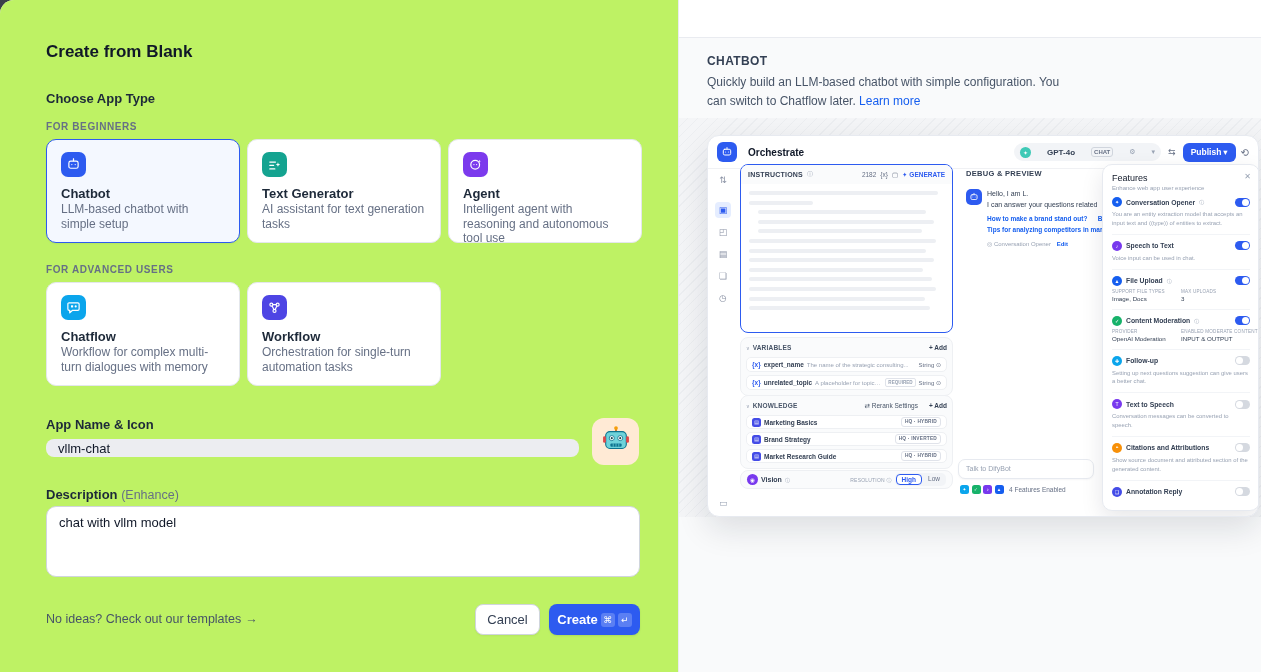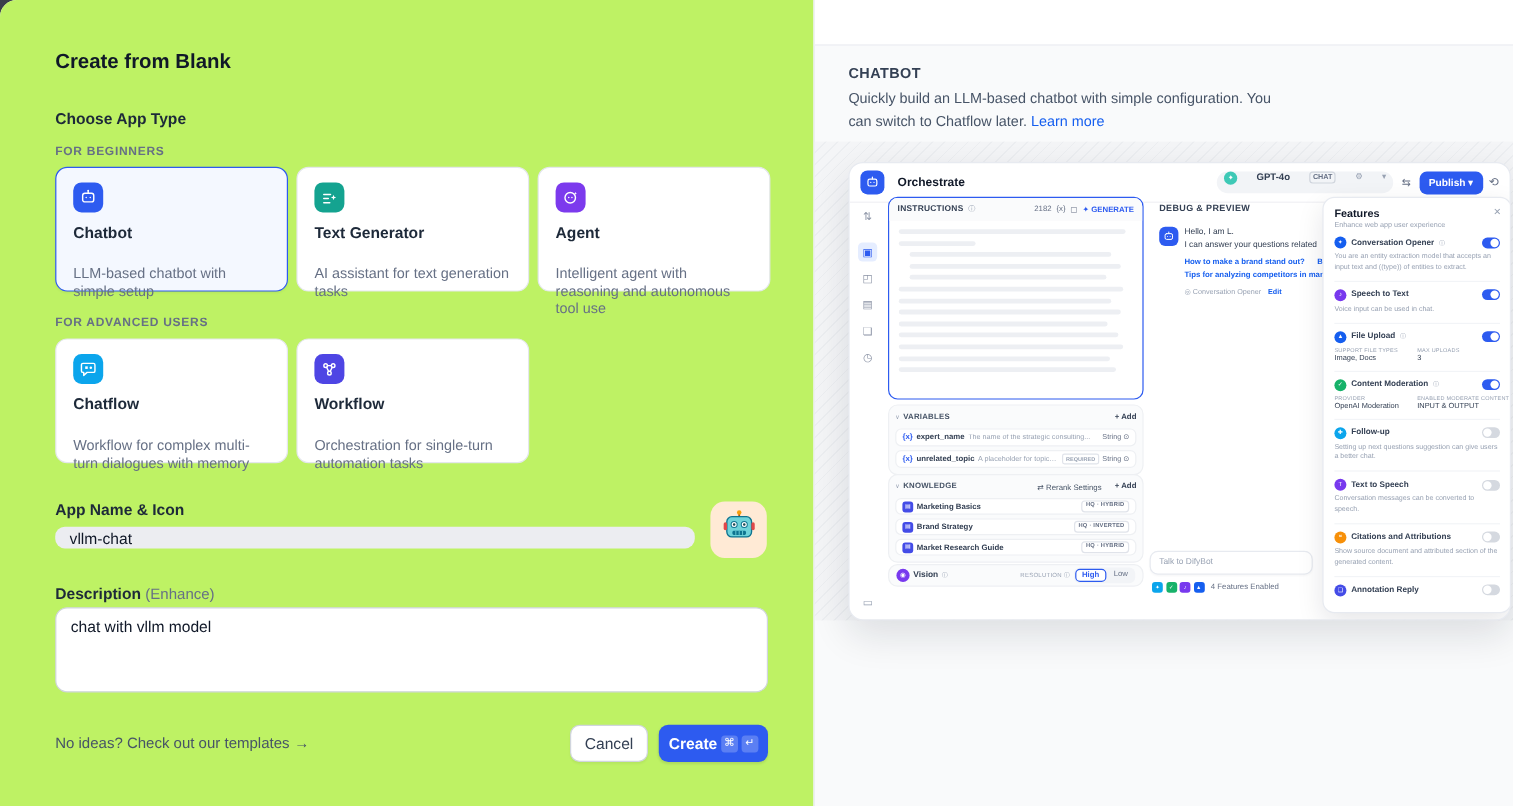--- a/index.html
+++ b/index.html
@@ -11,21 +11,21 @@
   .left{position:absolute;left:0;top:0;width:678px;height:672px;background:#bef264}
   .h1{position:absolute;left:46px;top:42px;font-size:17px;font-weight:700;color:var(--tx1)}
   .h2{position:absolute;left:46px;top:91px;font-size:13px;font-weight:700;color:#1d2939}
   .seclbl{position:absolute;left:46px;font-size:10px;font-weight:600;letter-spacing:.6px;color:var(--tx3)}
   .cardrow{position:absolute;left:46px;display:flex;gap:7px}
   .tcard{width:194px;height:104px;border:1px solid var(--bd);border-radius:10px;background:#fff;padding:12px 14px;cursor:pointer}
   .tcard.sel{border:1.5px solid var(--accent);background:#f4f8ff;box-shadow:0 1px 2px rgba(16,24,40,.05)}
   .ticon{width:25px;height:25px;border-radius:7px;display:flex;align-items:center;justify-content:center}
   .ticon svg{width:15px;height:15px}
   .tname{margin-top:9px;font-size:13px;font-weight:600;color:#1d2939}
-  .tdesc{margin-top:20px;font-size:12px;color:var(--tx3);line-height:1.22}
+  .tdesc{margin-top:1px;font-size:12px;color:var(--tx3);line-height:1.22}
   .flbl{position:absolute;left:46px;top:417px;font-size:13px;font-weight:700;color:#1d2939}
   .nameinput{position:absolute;left:46px;top:439px;width:533px;height:18px;background:#ecedf1;border:none;border-radius:8px;padding:0 12px;font-size:13px;color:var(--tx1);font-family:inherit}
   .appicon{position:absolute;left:592px;top:418px;width:47px;height:47px;border-radius:12px;background:#ffead5;display:flex;align-items:center;justify-content:center;cursor:pointer}
   .dlbl{position:absolute;left:46px;top:487px;font-size:13px;font-weight:700;color:#1d2939}
   .dopt{font-size:12.5px;font-weight:400;color:var(--tx3)}
   .descarea{position:absolute;left:46px;top:506px;width:594px;height:71px;border:1px solid #d0d5dd;border-radius:10px;padding:8px 12px;font-size:13px;color:var(--tx1);font-family:inherit;resize:none;background:#fff}
   .footer{position:absolute;left:46px;top:604px;width:594px;height:31px}
   .tpl{position:absolute;left:0;top:0;line-height:31px;font-size:12.5px;color:#475467;cursor:pointer}
   .tpl .arr{margin-left:4px}
   .btn-cancel{position:absolute;left:429px;top:0;width:65px;height:31px;border:1px solid #d0d5dd;border-radius:8px;background:#fff;font-size:13px;font-weight:500;color:var(--tx2);font-family:inherit;cursor:pointer;box-shadow:0 1px 2px rgba(16,24,40,.05)}
@@ -40,21 +40,21 @@
   .learn{color:var(--link);font-weight:500;cursor:pointer}
   .stripes{position:absolute;left:0;top:118px;width:583px;height:399px;background:repeating-linear-gradient(135deg,#f4f5f7 0 6px,#eceef1 6px 7px)}
 
   
   .preview{position:absolute;left:28px;top:17px;width:552px;height:382px;background:#fff;border:1px solid #e7eaf0;border-radius:12px;box-shadow:0 12px 32px rgba(16,24,40,.12);overflow:hidden}
   .pv-head{position:absolute;left:0;top:0;right:0;height:30px;border-bottom:1px solid #f0f1f4;display:flex;align-items:center;padding:16px 9px;gap:5px}
   .pv-appic{width:20px;height:20px;border-radius:6px;background:var(--accent);display:flex;align-items:center;justify-content:center;flex:none}
   .pv-appic svg{width:12px;height:12px}
   .pv-title{font-size:10px;font-weight:700;color:var(--tx1);margin-left:6px}
   .pv-sp{flex:1}
-  .modelpill{height:18px;border-radius:9px;background:#f2f4f7;display:flex;align-items:flex-start;gap:16px;padding:0 6px}
+  .modelpill{height:18px;border-radius:9px;background:#f2f4f7;display:flex;align-items:center;gap:16px;padding:0 6px}
   .mdot{width:11px;height:11px;border-radius:50%;background:#3ec9b6;color:#fff;font-size:6px;display:flex;align-items:center;justify-content:center}
   .mname{font-size:8px;font-weight:600;color:var(--tx2)}
   .mbadge{font-size:6px;font-weight:600;color:var(--tx3);border:1px solid #d0d5dd;border-radius:3px;padding:0 2px;line-height:8px}
   .mico{font-size:7px;color:var(--tx4)}
   .pv-sl{font-size:9px;color:var(--tx3);margin:0 2px}
   .pv-pub{height:19px;border-radius:6px;background:var(--accent);color:#fff;font-size:8.5px;font-weight:700;display:flex;align-items:center;padding:0 8px;gap:2px}
   .pv-hist{font-size:10px;color:var(--tx3)}
   .pv-side{position:absolute;left:0;top:30px;width:30px;bottom:0;display:flex;flex-direction:column;align-items:center;padding-top:6px}
   .si{font-size:9px;color:#8b93a5;width:16px;height:16px;line-height:16px;text-align:center;margin-bottom:6px}
   .si.first{margin-bottom:14px}
@@ -100,21 +100,21 @@
   .sugrow{display:flex;justify-content:space-between;margin-top:2px}
   .sug{font-size:6.5px;font-weight:600;color:var(--link);line-height:1.7;white-space:nowrap}
   .opener{margin-top:5px;font-size:6px;color:var(--tx4)}
   .opener .edit{color:var(--link);font-weight:600;margin-left:4px}
   .dbg-input{position:absolute;left:250px;top:323px;width:136px;height:20px;background:#fff;border:1px solid #e7eaf0;border-radius:7px;font-size:7px;color:var(--tx4);line-height:18px;padding-left:7px;box-shadow:0 1px 2px rgba(16,24,40,.04)}
   .dbg-foot{position:absolute;left:252px;top:349px;display:flex;align-items:center;gap:2.5px}
   .mi{width:9px;height:9px;border-radius:2.5px;color:#fff;font-size:4.5px;display:flex;align-items:center;justify-content:center}
   .fe-lbl{font-size:6.5px;color:var(--tx3);margin-left:3px}
 
   .feat{position:absolute;left:394px;top:28px;width:158px;height:347px;background:#fff;border:1px solid #e7eaf0;border-radius:10px;box-shadow:0 8px 22px rgba(16,24,40,.1);padding:8px 9px;overflow:hidden}
-  .f-title{font-size:9px;font-weight:700;color:var(--tx1)}
+  .f-title{font-size:9px;font-weight:400;color:var(--tx1)}
   .f-x{position:absolute;right:8px;top:7px;font-size:8px;color:var(--tx4)}
   .f-sub{font-size:6px;color:var(--tx4);margin-top:2px}
   .f-item{padding:6px 0 6.5px;border-top:1px solid #f2f4f7}
   .f-item.nb{border-top:none}
   .f-row{display:flex;align-items:center;gap:4px}
   .f-ic{width:10px;height:10px;border-radius:50%;color:#fff;font-size:5px;display:flex;align-items:center;justify-content:center;flex:none}
   .f-name{font-size:6.8px;font-weight:600;color:var(--tx2);white-space:nowrap}
   .f-i{font-size:5px;color:var(--tx4)}
   .tg{margin-left:auto;width:15px;height:9px;border-radius:5px;background:#d5d9e0;position:relative;flex:none}
   .tg::after{content:"";position:absolute;width:7px;height:7px;border-radius:50%;background:#fff;top:1px;left:1px}

